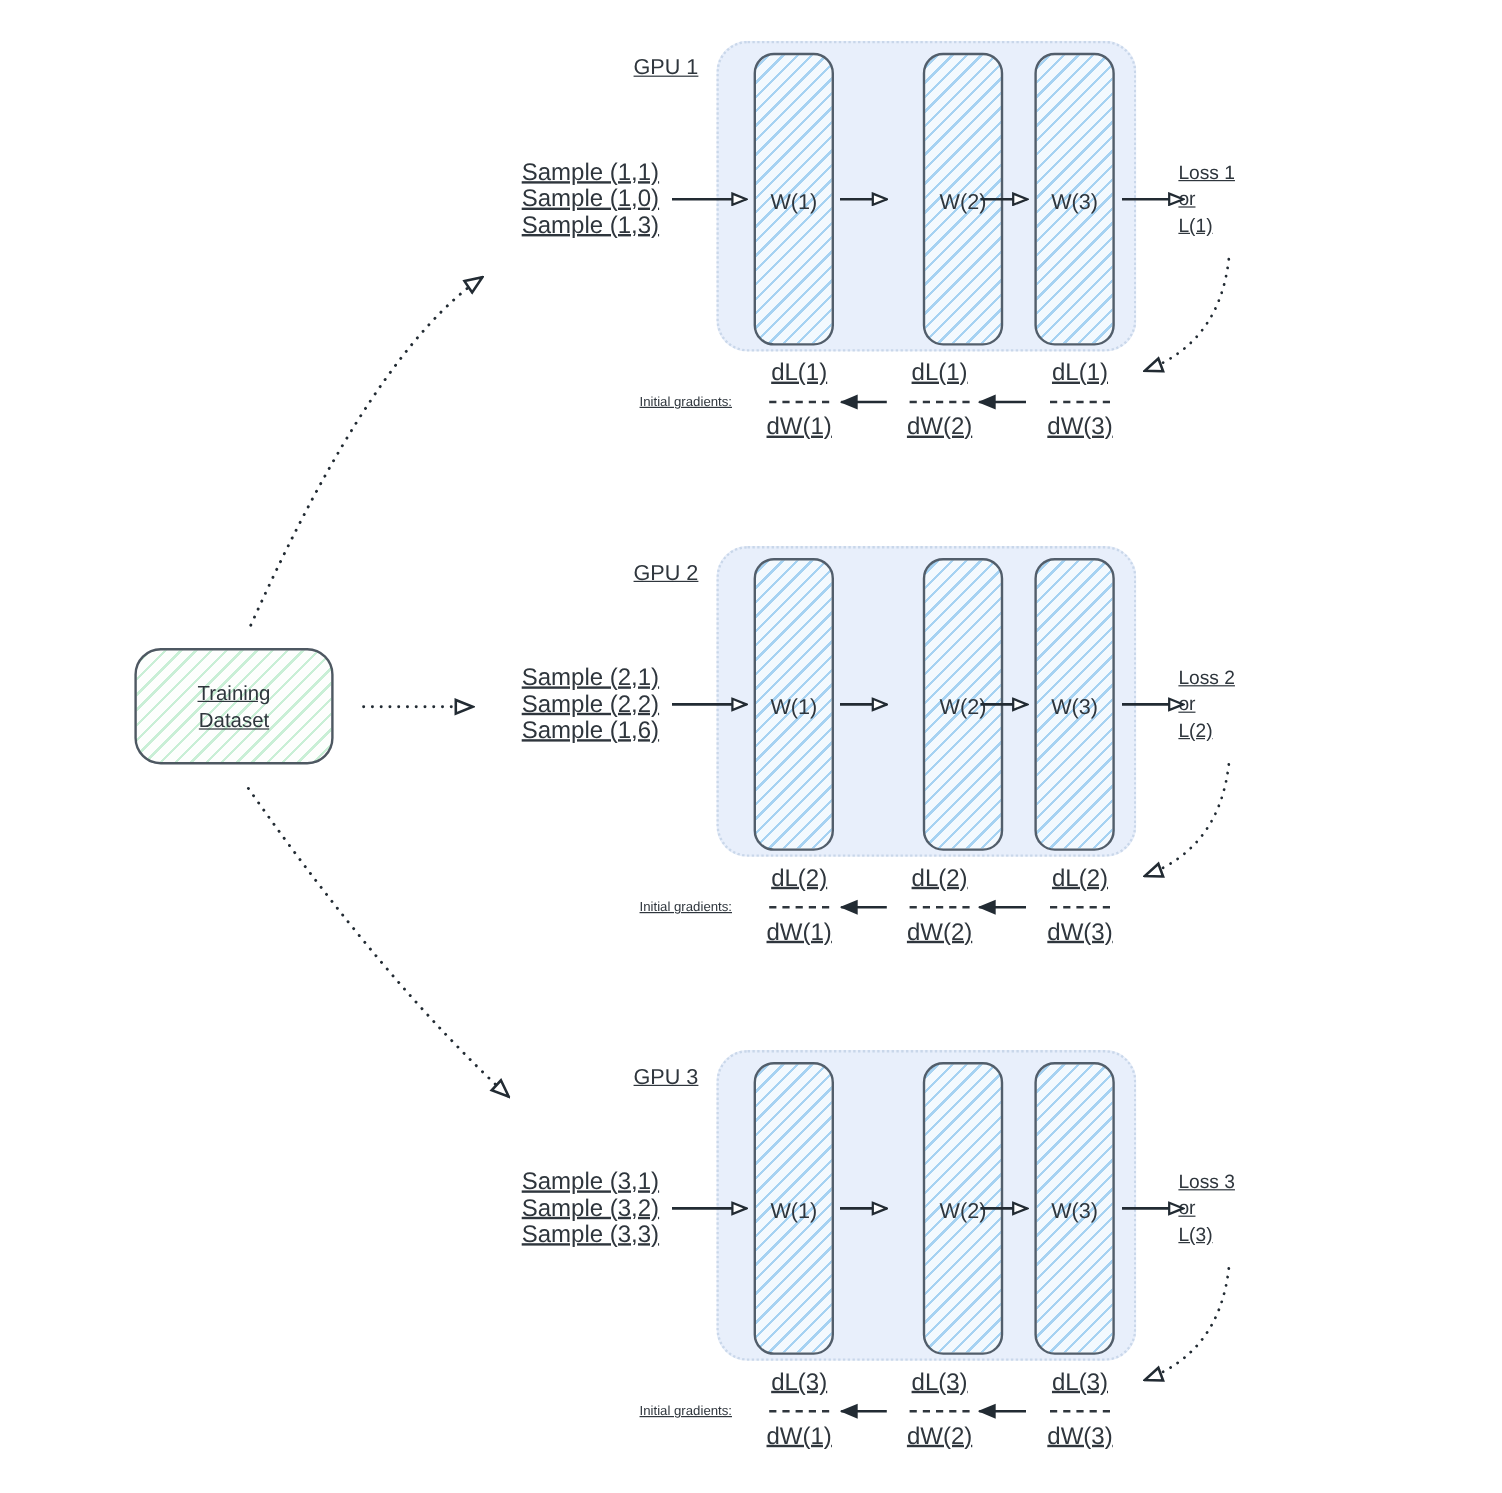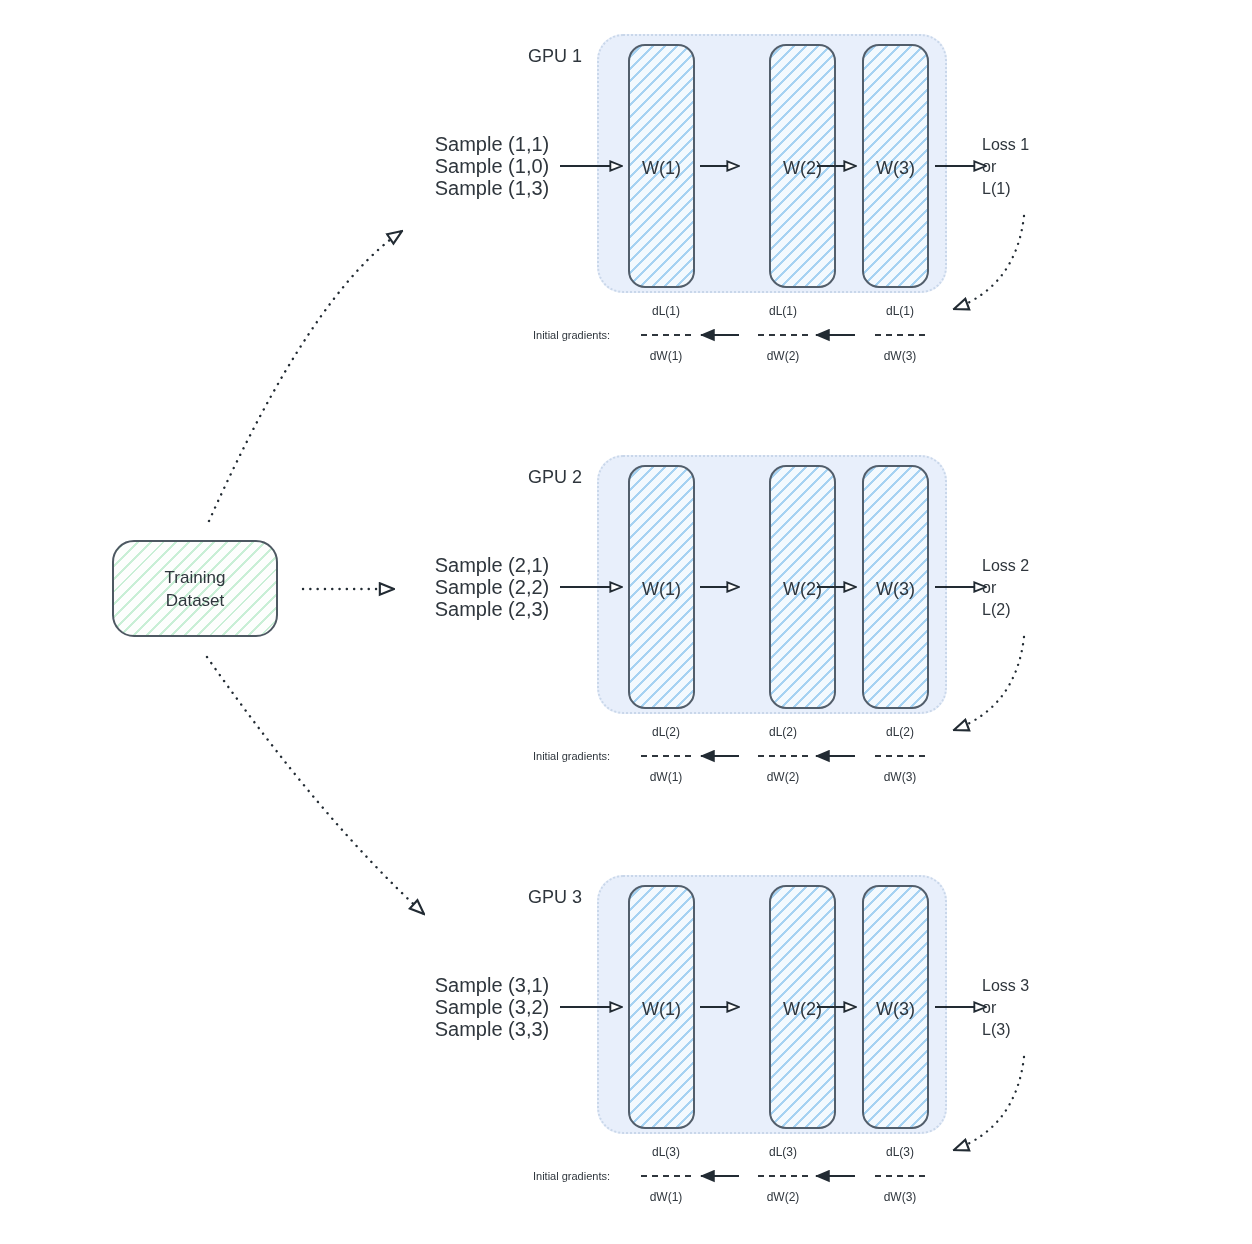--- a/index.html
+++ b/index.html
@@ -1,20 +1,20 @@
 <!DOCTYPE html>
 <html><head>
 <meta charset="utf-8">
 <style>
   html,body{margin:0;padding:0;background:#ffffff;}
   .canvas{
     position:relative;width:1252px;height:1244px;background:#ffffff;overflow:hidden;
     font-family:"Liberation Sans",sans-serif;color:#2f363d;
   }
-  .abs{position:absolute;}
+  .abs{position:absolute;text-decoration:underline;}
   
   .dataset-box{
     left:112px;top:540px;width:166px;height:97px;border:2px solid #4e5862;border-radius:22px;
     background-color:#fdfefd;
     background-image:repeating-linear-gradient(135deg,rgba(0,0,0,0) 0 7px,#c9efd6 7px 9px);
     display:flex;flex-direction:column;align-items:center;justify-content:center;
     font-size:17px;line-height:23px;box-sizing:border-box;
   }
   
   .gpu-group{left:0;width:1252px;height:403px;}
@@ -27,21 +27,21 @@
   .wcol{
     top:44px;width:67px;height:244px;border:2px solid #525e6b;border-radius:17px;box-sizing:border-box;
     background-color:#f3f9fe;
     background-image:repeating-linear-gradient(135deg,rgba(0,0,0,0) 0 6.5px,#a6d2f2 6.5px 8.5px);
     padding-left:32px;
   }
   .wcol .wlabel{position:absolute;left:0;top:109px;width:100%;text-align:center;font-size:18px;line-height:26px;color:#2f363d;}
   .col1{left:628px;} .col2{left:745px;margin-left:24px;} .col3{left:862px;}
   .loss{left:982px;top:134px;width:92px;font-size:16px;line-height:22px;}
   .grad-label{left:460px;top:324px;width:150px;text-align:right;font-size:11px;line-height:22px;}
-  .fraction{top:300px;width:90px;display:flex;flex-direction:column;align-items:center;font-size:12px;}
+  .fraction{top:300px;width:90px;display:flex;flex-direction:column;align-items:center;font-size:20px;}
   .fr1{left:621px;} .fr2{left:738px;} .fr3{left:855px;}
   .fraction .num{line-height:22px;}
   .fraction .bar{width:50px;height:0;border-top:2px dashed #2f363d;margin-top:12px;}
   .fraction .den{line-height:22px;margin-top:9px;}
   svg.overlay{position:absolute;left:0;top:0;pointer-events:none;}
 </style>
 </head>
 <body>
 
 <div class="canvas">
@@ -119,21 +119,21 @@
       <path d="M1024,216 Q1016,286 954,309" fill="none" stroke="#222b33" stroke-width="2.3" stroke-dasharray="0.1 7" stroke-linecap="round" marker-end="url(#mOpenBig)"></path>
     </svg>
   </div>
 
   <div class="abs gpu-group" style="top:421px">
     <div class="abs panel"></div>
     <div class="abs gpu-label">GPU 2</div>
     <div class="abs samples">
       <div>Sample (2,1)</div>
       <div>Sample (2,2)</div>
-      <div>Sample (2,3)</div>
+      <div>Sample (1,6)</div>
     </div>
     <div class="abs wcol col1">
         <span class="wlabel">W(1)</span>
       </div>
     <div class="abs wcol col2">
         <span class="wlabel">W(2)</span>
       </div>
     <div class="abs wcol col3">
         <span class="wlabel">W(3)</span>
       </div>

